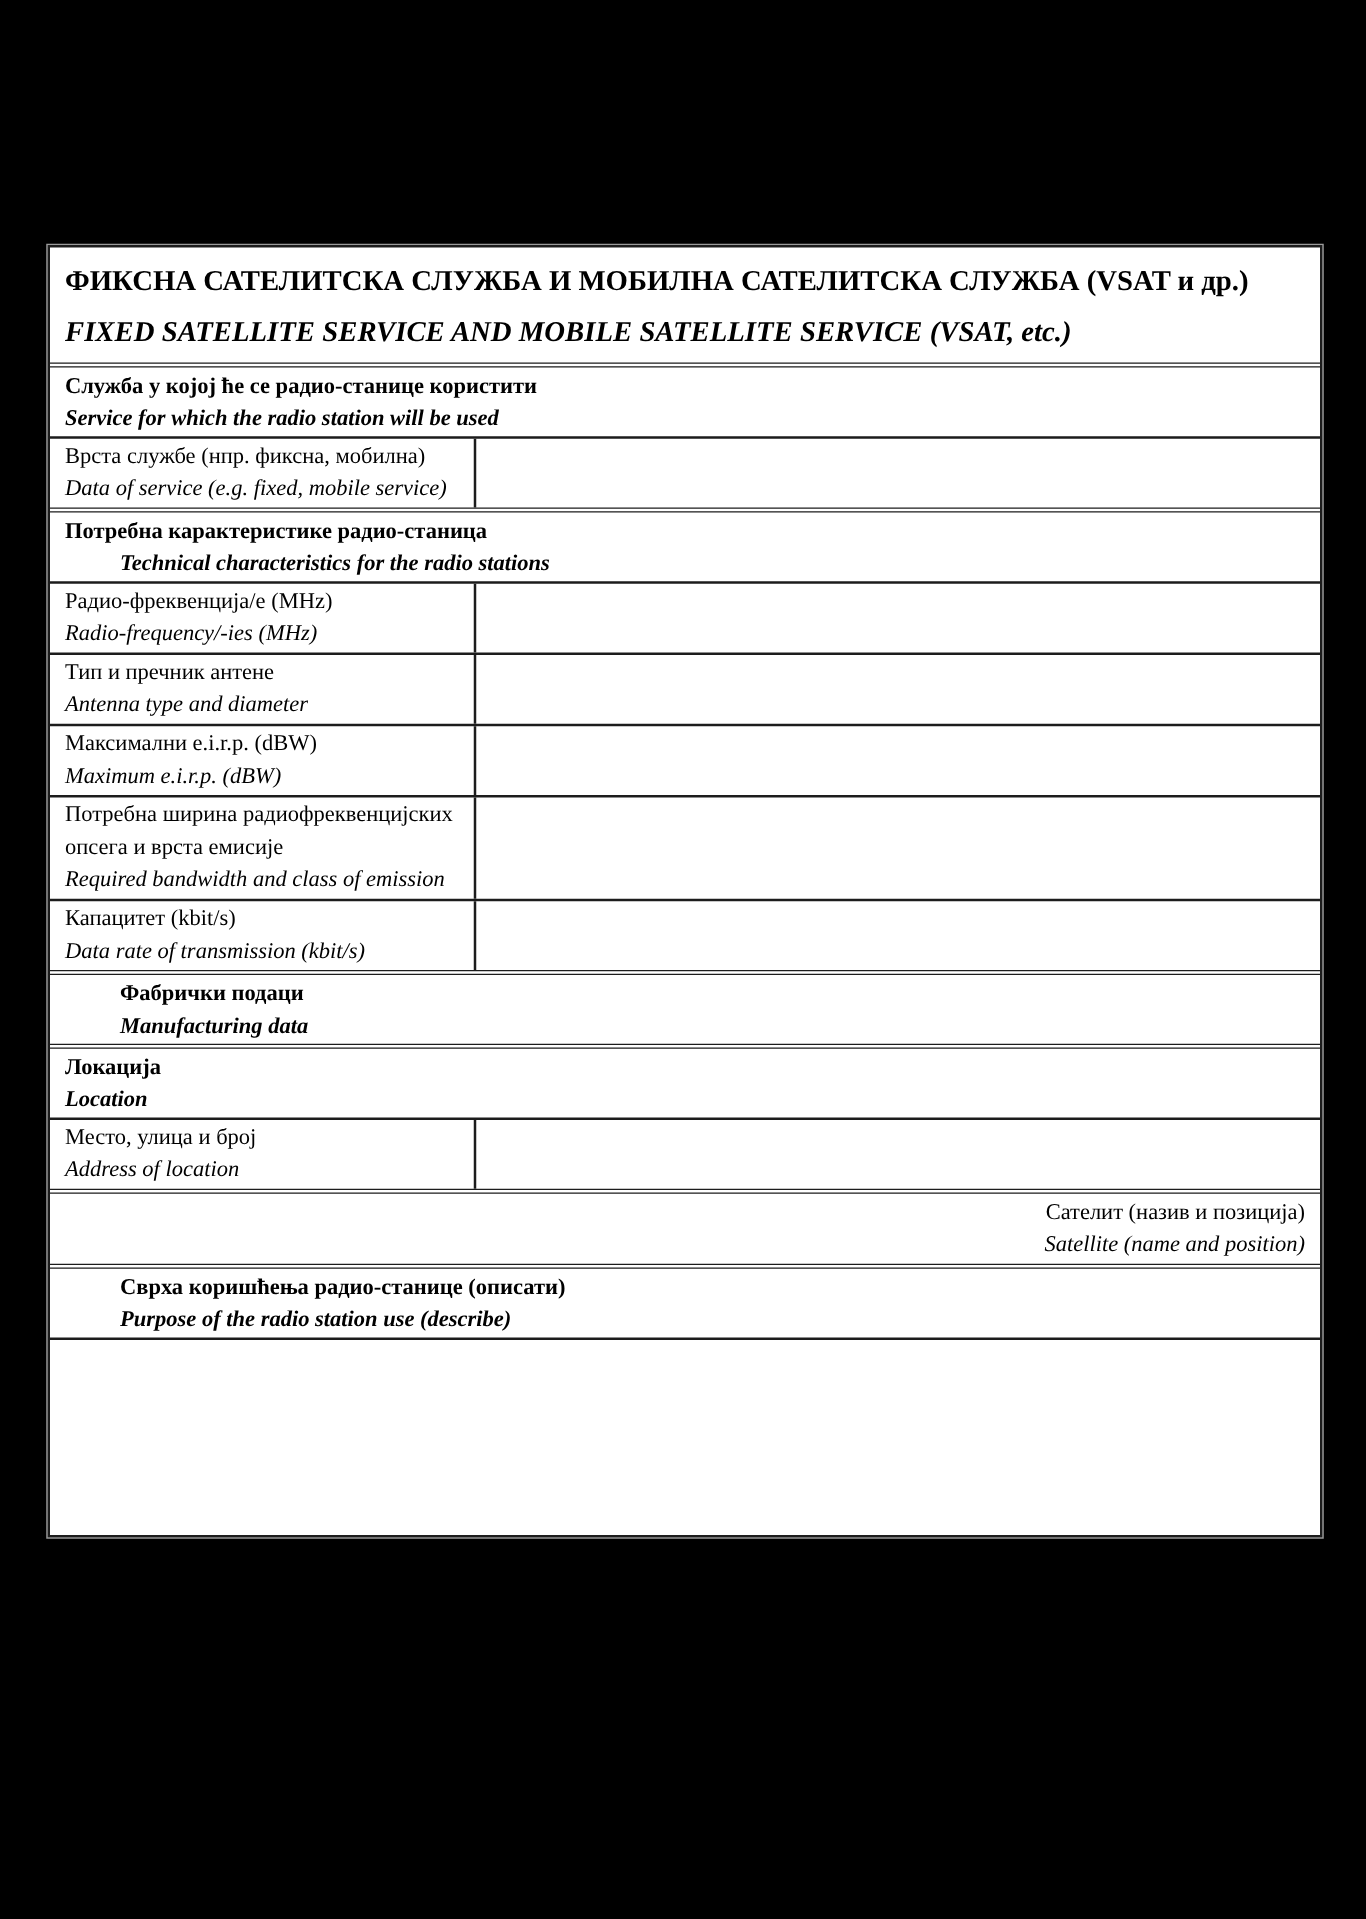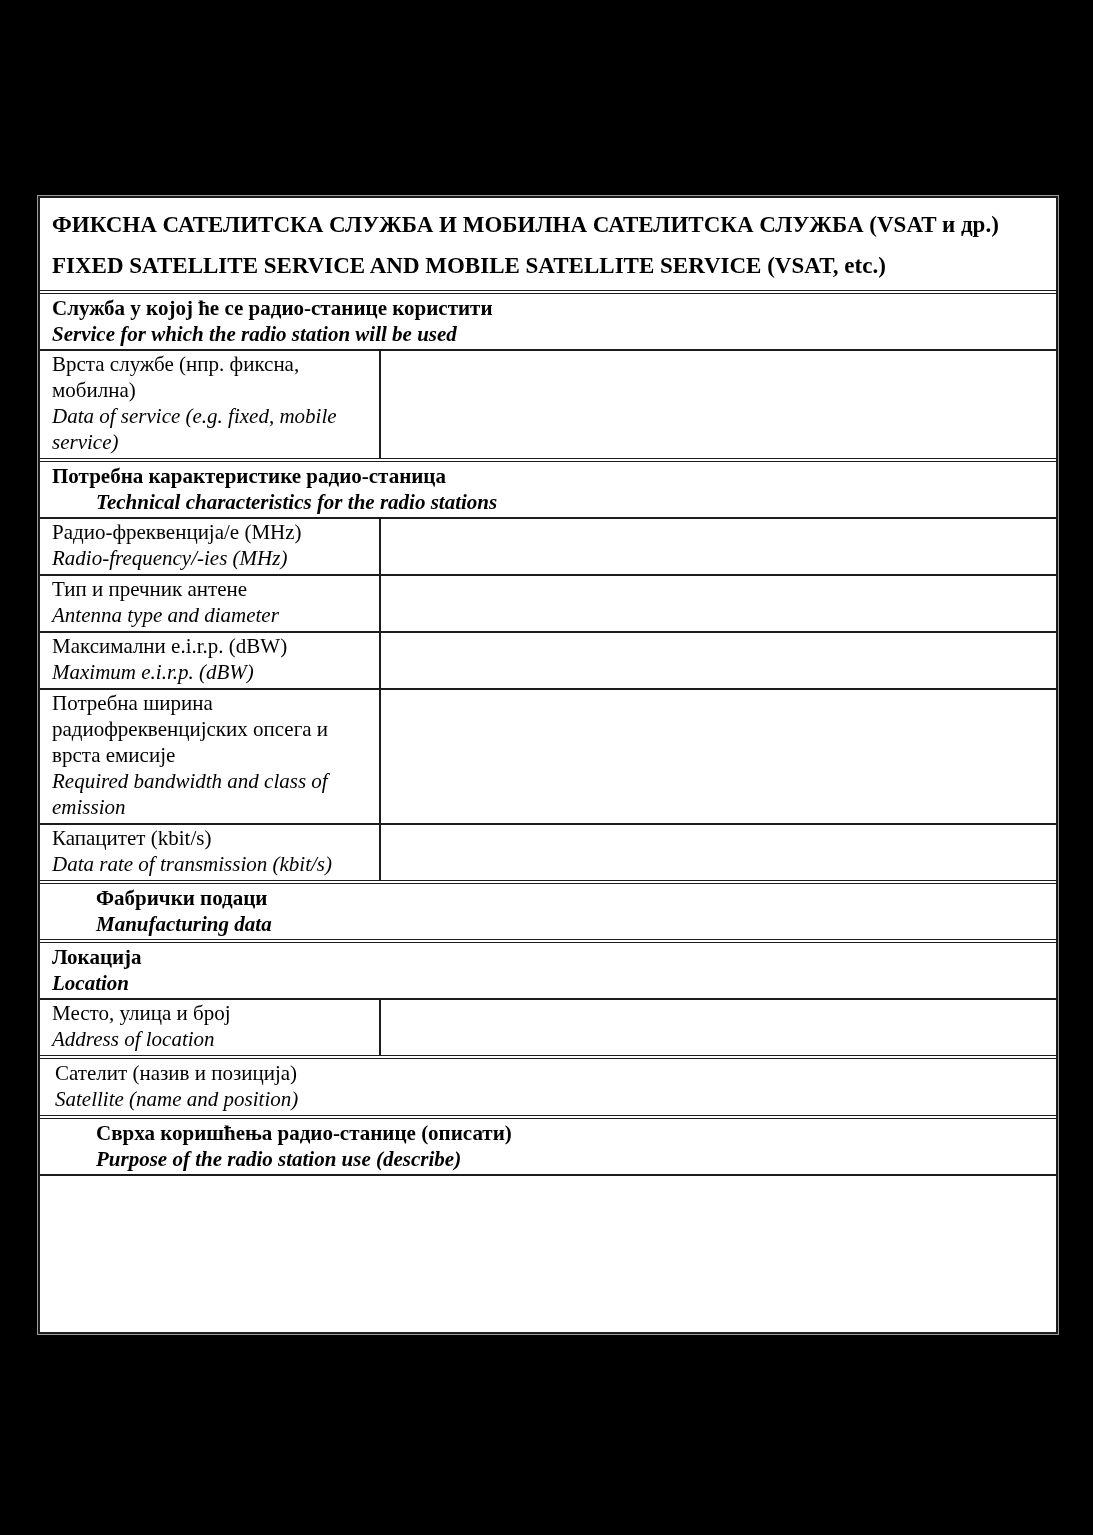--- a/index.html
+++ b/index.html
@@ -23,32 +23,33 @@
     width: 1020px;
     box-sizing: border-box;
     border: 2px solid #1c1c1c;
     box-shadow: 0 0 0 1px #9b9b9b;
     background: #ffffff;
   }
   .block { border-top: 2px solid #1c1c1c; }
   .block:first-child { border-top: none; }
   .block.thick { border-top: 4px double #1c1c1c; }
 
-  .txt { font-size: 21px; line-height: 26px; }
+  .txt { font-size: 18px; line-height: 26px; }
 
   
   .title-cell { padding: 12px 12px 9px 12px; }
   .title-cyr {
     font-weight: bold;
     font-size: 23px;
     line-height: 30px;
     margin-bottom: 11px;
   }
   .title-en {
     font-weight: bold;
+    font-style: italic;
     font-size: 23px;
     line-height: 30px;
   }
 
   
   .header-cell { padding: 1px 12px 2px 12px; }
   .header-cell .cyr { font-weight: bold; }
   .header-cell .en  { font-weight: bold; font-style: italic; }
   .sp { padding-left: 8px; margin-left: 36px; }   
 
@@ -57,21 +58,21 @@
   .row .label {
     width: 341px;
     box-sizing: border-box;
     border-right: 2px solid #1c1c1c;
     padding: 0 8px 3px 12px;
   }
   .row .value { flex: 1; min-height: 100%; }
   .en-it { font-style: italic; }
 
   
-  .fullrow { padding: 1px 12px 3px 15px; }
+  .fullrow { padding: 1px 12px 3px 15px; text-align: right; }
 
   
   .purpose-box { height: 156px; }
 </style>
 </head>
 <body>
 
 <div class="page">
   <div class="form-table">
 

